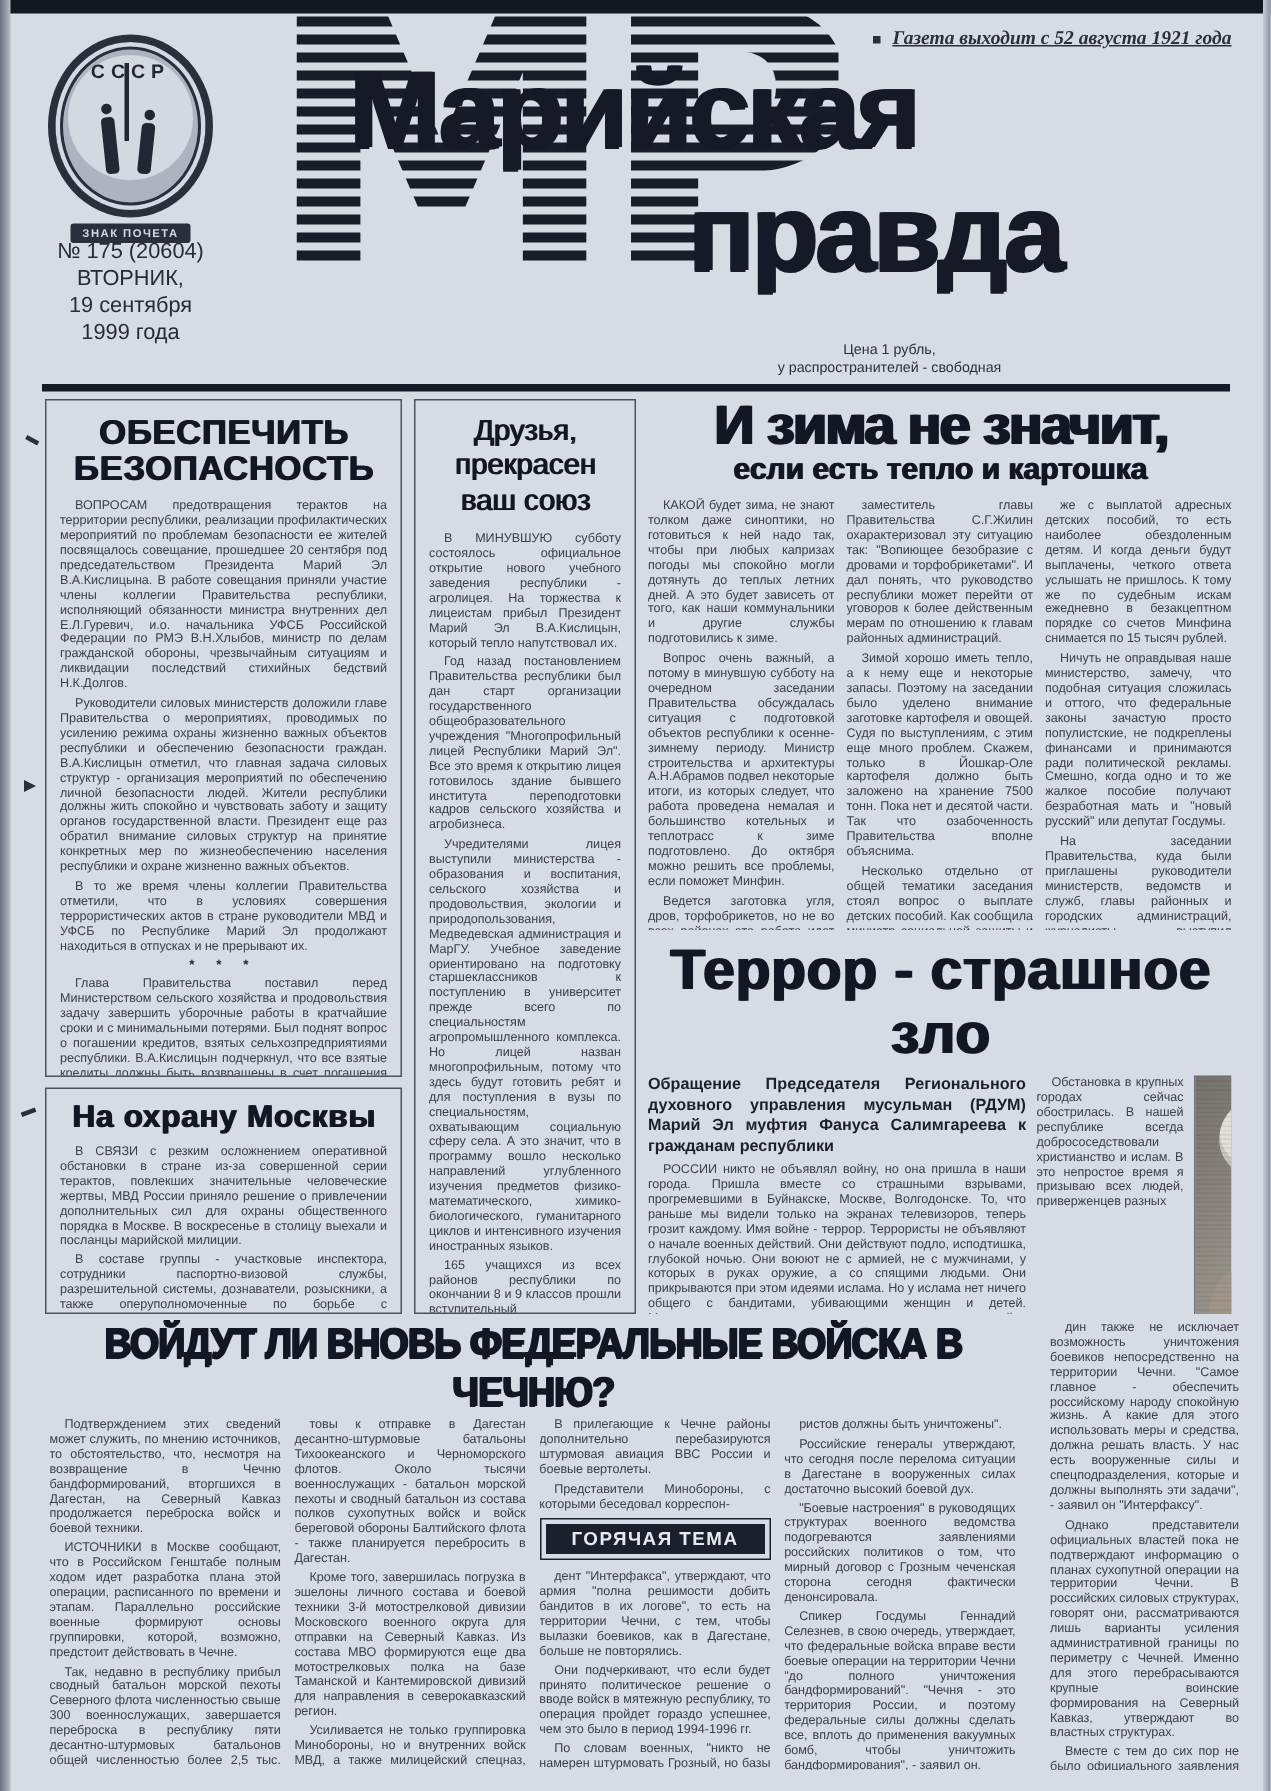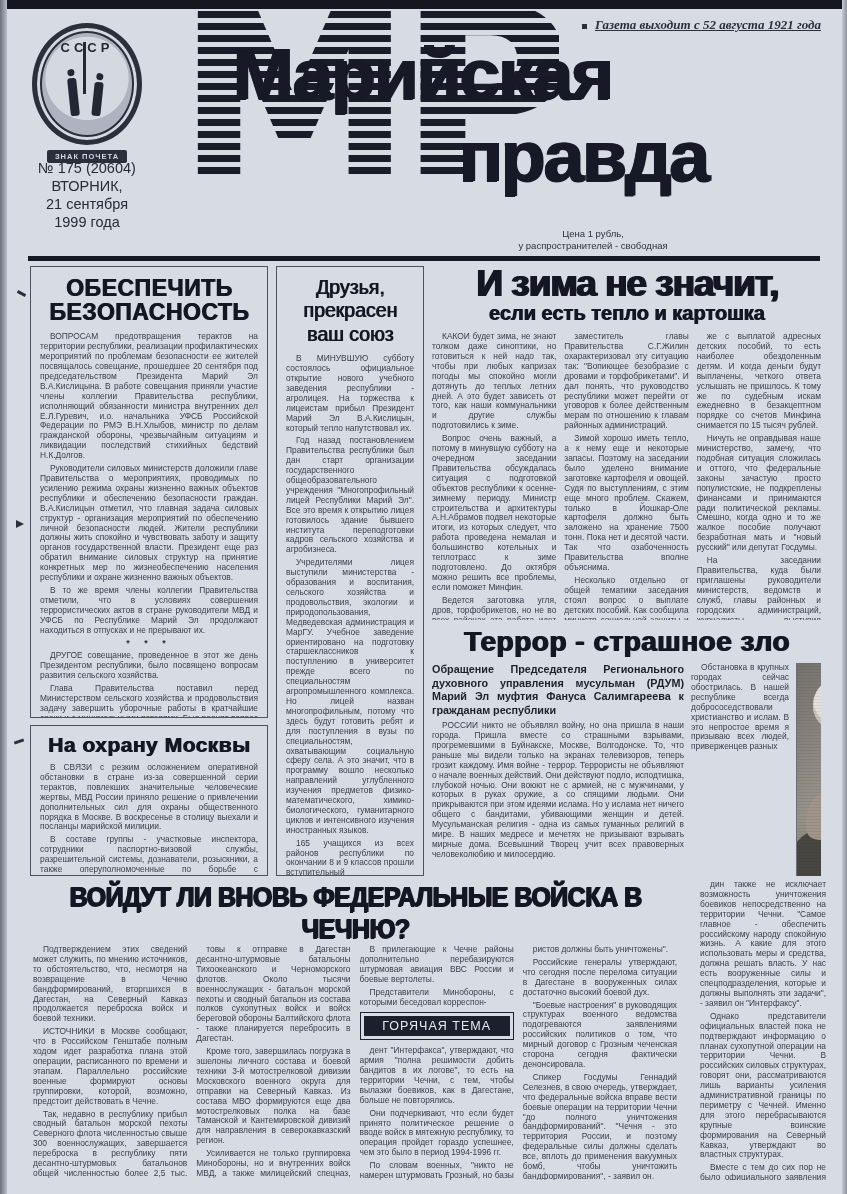--- a/index.html
+++ b/index.html
@@ -73,21 +73,21 @@
   
   .h-win1{font-size:37px;font-weight:bold;text-align:center;line-height:.95;color:#141723;
     letter-spacing:-1px;margin:0;text-shadow:2px 0 0 #141723;}
   .h-win2{font-size:20px;font-weight:bold;text-align:center;color:#141723;margin:1px 0 7px;
     text-shadow:1px 0 0 #141723;}
   .wincols{display:flex;gap:8px;height:288px;overflow:hidden;}
   .wincols>div{flex:1;overflow:hidden;}
 
   
   .terror{margin-top:6px;}
-  .h-ter{font-size:28px;font-weight:bold;text-align:center;color:#141723;margin:0 0 5px;
+  .h-ter{font-size:38px;font-weight:bold;text-align:center;color:#141723;margin:0 0 5px;
     letter-spacing:.5px;text-shadow:1.5px 0 0 #141723;}
   .terrow{display:flex;gap:7px;}
   .ter-left{width:252px;flex:none;}
   .ter-lead{font-weight:bold;font-size:10.8px;line-height:1.25;text-align:justify;color:#1c202c;margin-bottom:4px;}
   .ter-mid{width:98px;flex:none;}
   .photo{position:relative;width:120px;height:228px;flex:none;border:1px solid #6a6f7a;overflow:hidden;
     background:linear-gradient(135deg,#75726b 0%,#96928a 45%,#585650 100%);}
   .turban{position:absolute;left:16px;top:8px;width:88px;height:64px;background:#e2e0d8;
     border-radius:50% 50% 46% 46%;box-shadow:inset 0 -6px 0 #c7c4ba;}
   .shoulders{position:absolute;left:-6px;bottom:-8px;width:132px;height:78px;background:#474641;border-radius:45% 45% 0 0;}
@@ -96,21 +96,21 @@
 
   
   .chech{position:absolute;left:33px;top:880px;width:793px;height:300px;display:flex;gap:23px;overflow:hidden;}
   .chech-left{width:644px;flex:none;}
   .h-chech{font-size:25px;font-weight:bold;text-align:center;color:#141723;margin:0 0 7px;
     letter-spacing:-.5px;text-shadow:1.5px 0 0 #141723,0 1px 0 #141723;transform:scaleY(1.12);transform-origin:top center;}
   .chechcols{display:flex;gap:9px;height:258px;overflow:hidden;margin-top:6px;}
   .chechcols>div{flex:1;overflow:hidden;}
   .chech-right{flex:1;overflow:hidden;display:flex;flex-direction:column;}
   .badge{border:1.5px solid #1c202c;padding:3px;margin:5px 0 6px;}
-  .badge-inner{background:#1c202c;color:#e7eaf1;font-weight:normal;text-align:center;
+  .badge-inner{background:#1c202c;color:#e7eaf1;font-weight:bold;text-align:center;
     font-size:12.5px;letter-spacing:1px;padding:2.5px 0;}
 </style>
 </head>
 <body>
 
 <div class="page">
   <div class="top-edge"></div>
   <div class="left-edge"></div>
   <div class="right-edge"></div>
   <div class="mark m1"></div>
@@ -123,21 +123,21 @@
         <div class="emblem-top-text">СССР</div>
         <div class="flag"></div>
         <div class="fig figL"></div>
         <div class="fig figR"></div>
       </div>
       <div class="emblem-banner">ЗНАК ПОЧЕТА</div>
     </div>
     <div class="issue-info">
       <div>№ 175 (20604)</div>
       <div>ВТОРНИК,</div>
-      <div>21 сентября</div>
+      <div>19 сентября</div>
       <div>1999 года</div>
     </div>
     <div class="founded">
       <span class="sq"></span><span>Газета выходит с 52 августа 1921 года</span>
     </div>
     <div class="mp">МР</div>
     <div class="t1">Марийская</div>
     <div class="t2">правда</div>
     <div class="price">
       <div>Цена 1 рубль,</div>
@@ -151,21 +151,20 @@
       <article class="boxed boxA1">
         <h2 class="h-sec">
           <span>ОБЕСПЕЧИТЬ</span><br>
           <span>БЕЗОПАСНОСТЬ</span>
         </h2>
         <div class="bt">
           <p>ВОПРОСАМ предотвращения терактов на территории республики, реализации профилактических мероприятий по проблемам безопасности ее жителей посвящалось совещание, прошедшее 20 сентября под председательством Президента Марий Эл В.А.Кислицына. В работе совещания приняли участие члены коллегии Правительства республики, исполняющий обязанности министра внутренних дел Е.Л.Гуревич, и.о. начальника УФСБ Российской Федерации по РМЭ В.Н.Хлыбов, министр по делам гражданской обороны, чрезвычайным ситуациям и ликвидации последствий стихийных бедствий Н.К.Долгов.</p>
           <p>Руководители силовых министерств доложили главе Правительства о мероприятиях, проводимых по усилению режима охраны жизненно важных объектов республики и обеспечению безопасности граждан. В.А.Кислицын отметил, что главная задача силовых структур - организация мероприятий по обеспечению личной безопасности людей. Жители республики должны жить спокойно и чувствовать заботу и защиту органов государственной власти. Президент еще раз обратил внимание силовых структур на принятие конкретных мер по жизнеобеспечению населения республики и охране жизненно важных объектов.</p>
           <p>В то же время члены коллегии Правительства отметили, что в условиях совершения террористических актов в стране руководители МВД и УФСБ по Республике Марий Эл продолжают находиться в отпусках и не прерывают их.</p>
           <div class="divider">* * *</div>
-          <p>ДРУГОЕ совещание, проведенное в этот же день Президентом республики, было посвящено вопросам развития сельского хозяйства.</p>
           <p>Глава Правительства поставил перед Министерством сельского хозяйства и продовольствия задачу завершить уборочные работы в кратчайшие сроки и с минимальными потерями. Был поднят вопрос о погашении кредитов, взятых сельхозпредприятиями республики. В.А.Кислицын подчеркнул, что все взятые кредиты должны быть возвращены в счет погашения задолженности по заработной плате работникам бюджетной сферы, детским пособиям, по обеспечению учреждений социальной сферы продуктами питания.</p>
         </div>
 
       </article>
 
       <article class="boxed boxA2">
         <h2 class="h-mos">На охрану Москвы</h2>
         <div class="bt">
           <p>В СВЯЗИ с резким осложнением оперативной обстановки в стране из-за совершенной серии терактов, повлекших значительные человеческие жертвы, МВД России приняло решение о привлечении дополнительных сил для охраны общественного порядка в Москве. В воскресенье в столицу выехали и посланцы марийской милиции.</p>
           <p>В составе группы - участковые инспектора, сотрудники паспортно-визовой службы, разрешительной системы, дознаватели, розыскники, а также оперуполномоченные по борьбе с экономической преступностью. Предположительно, командировка продлится две недели.</p>

